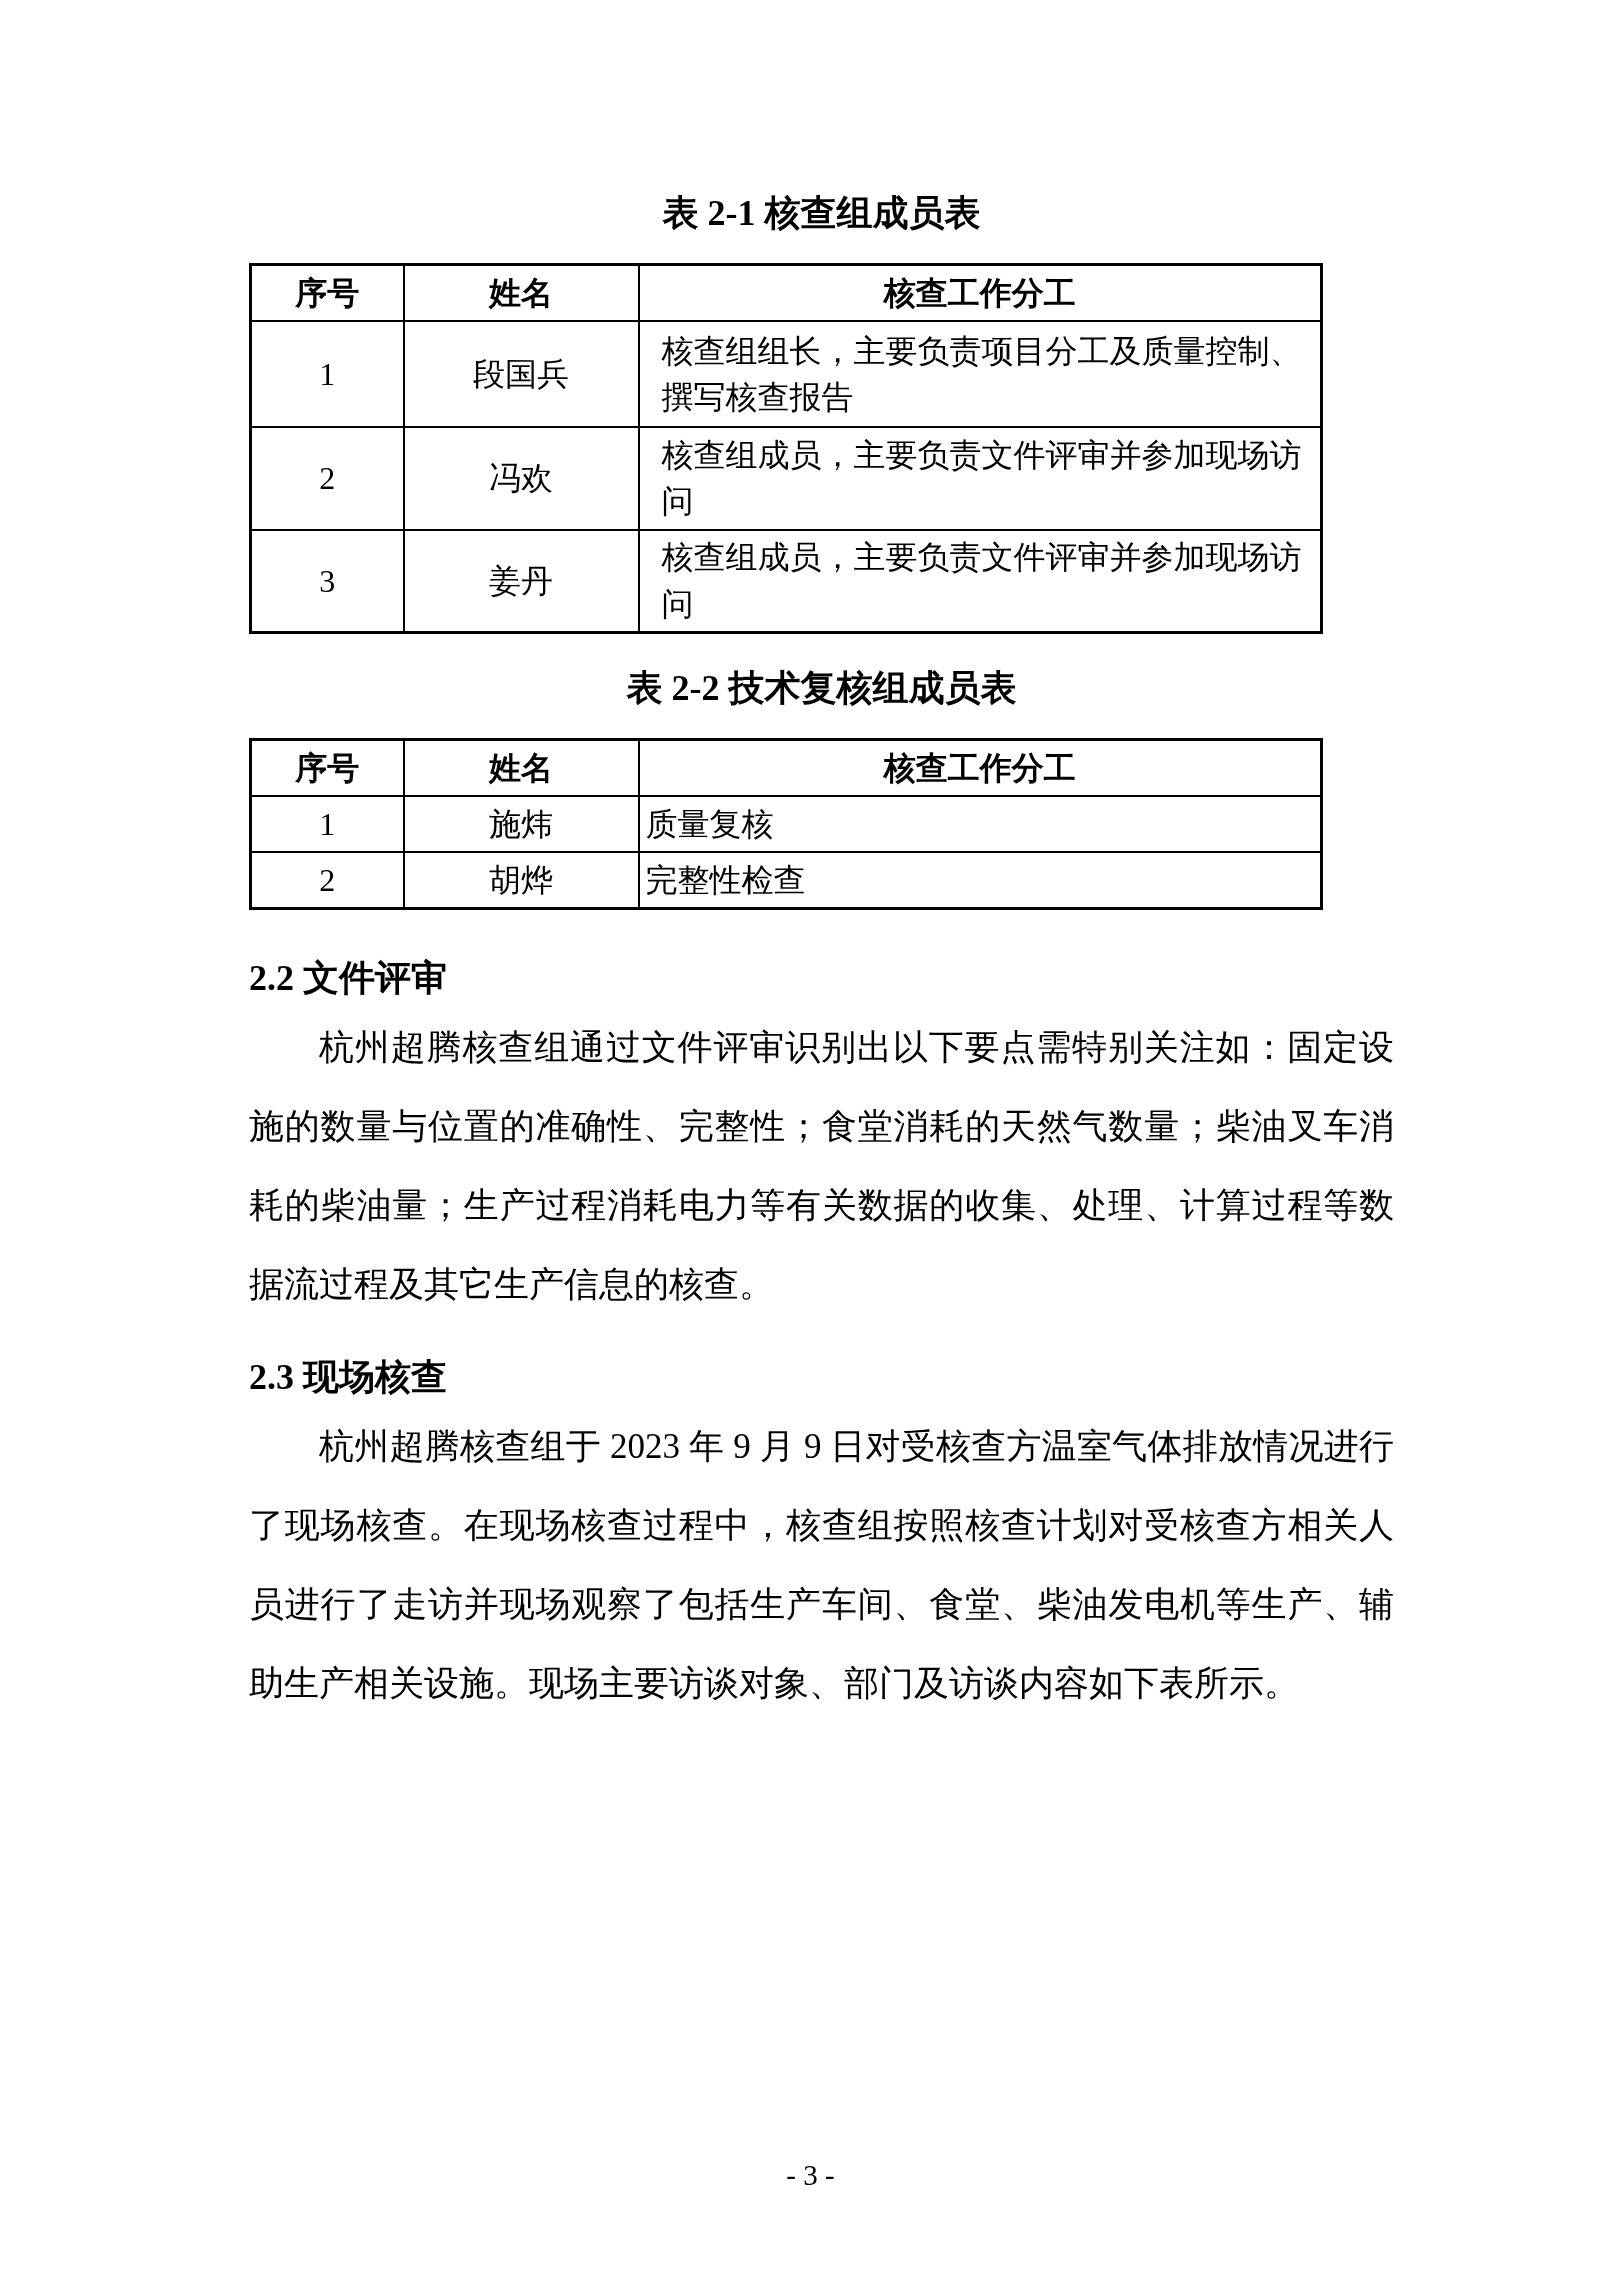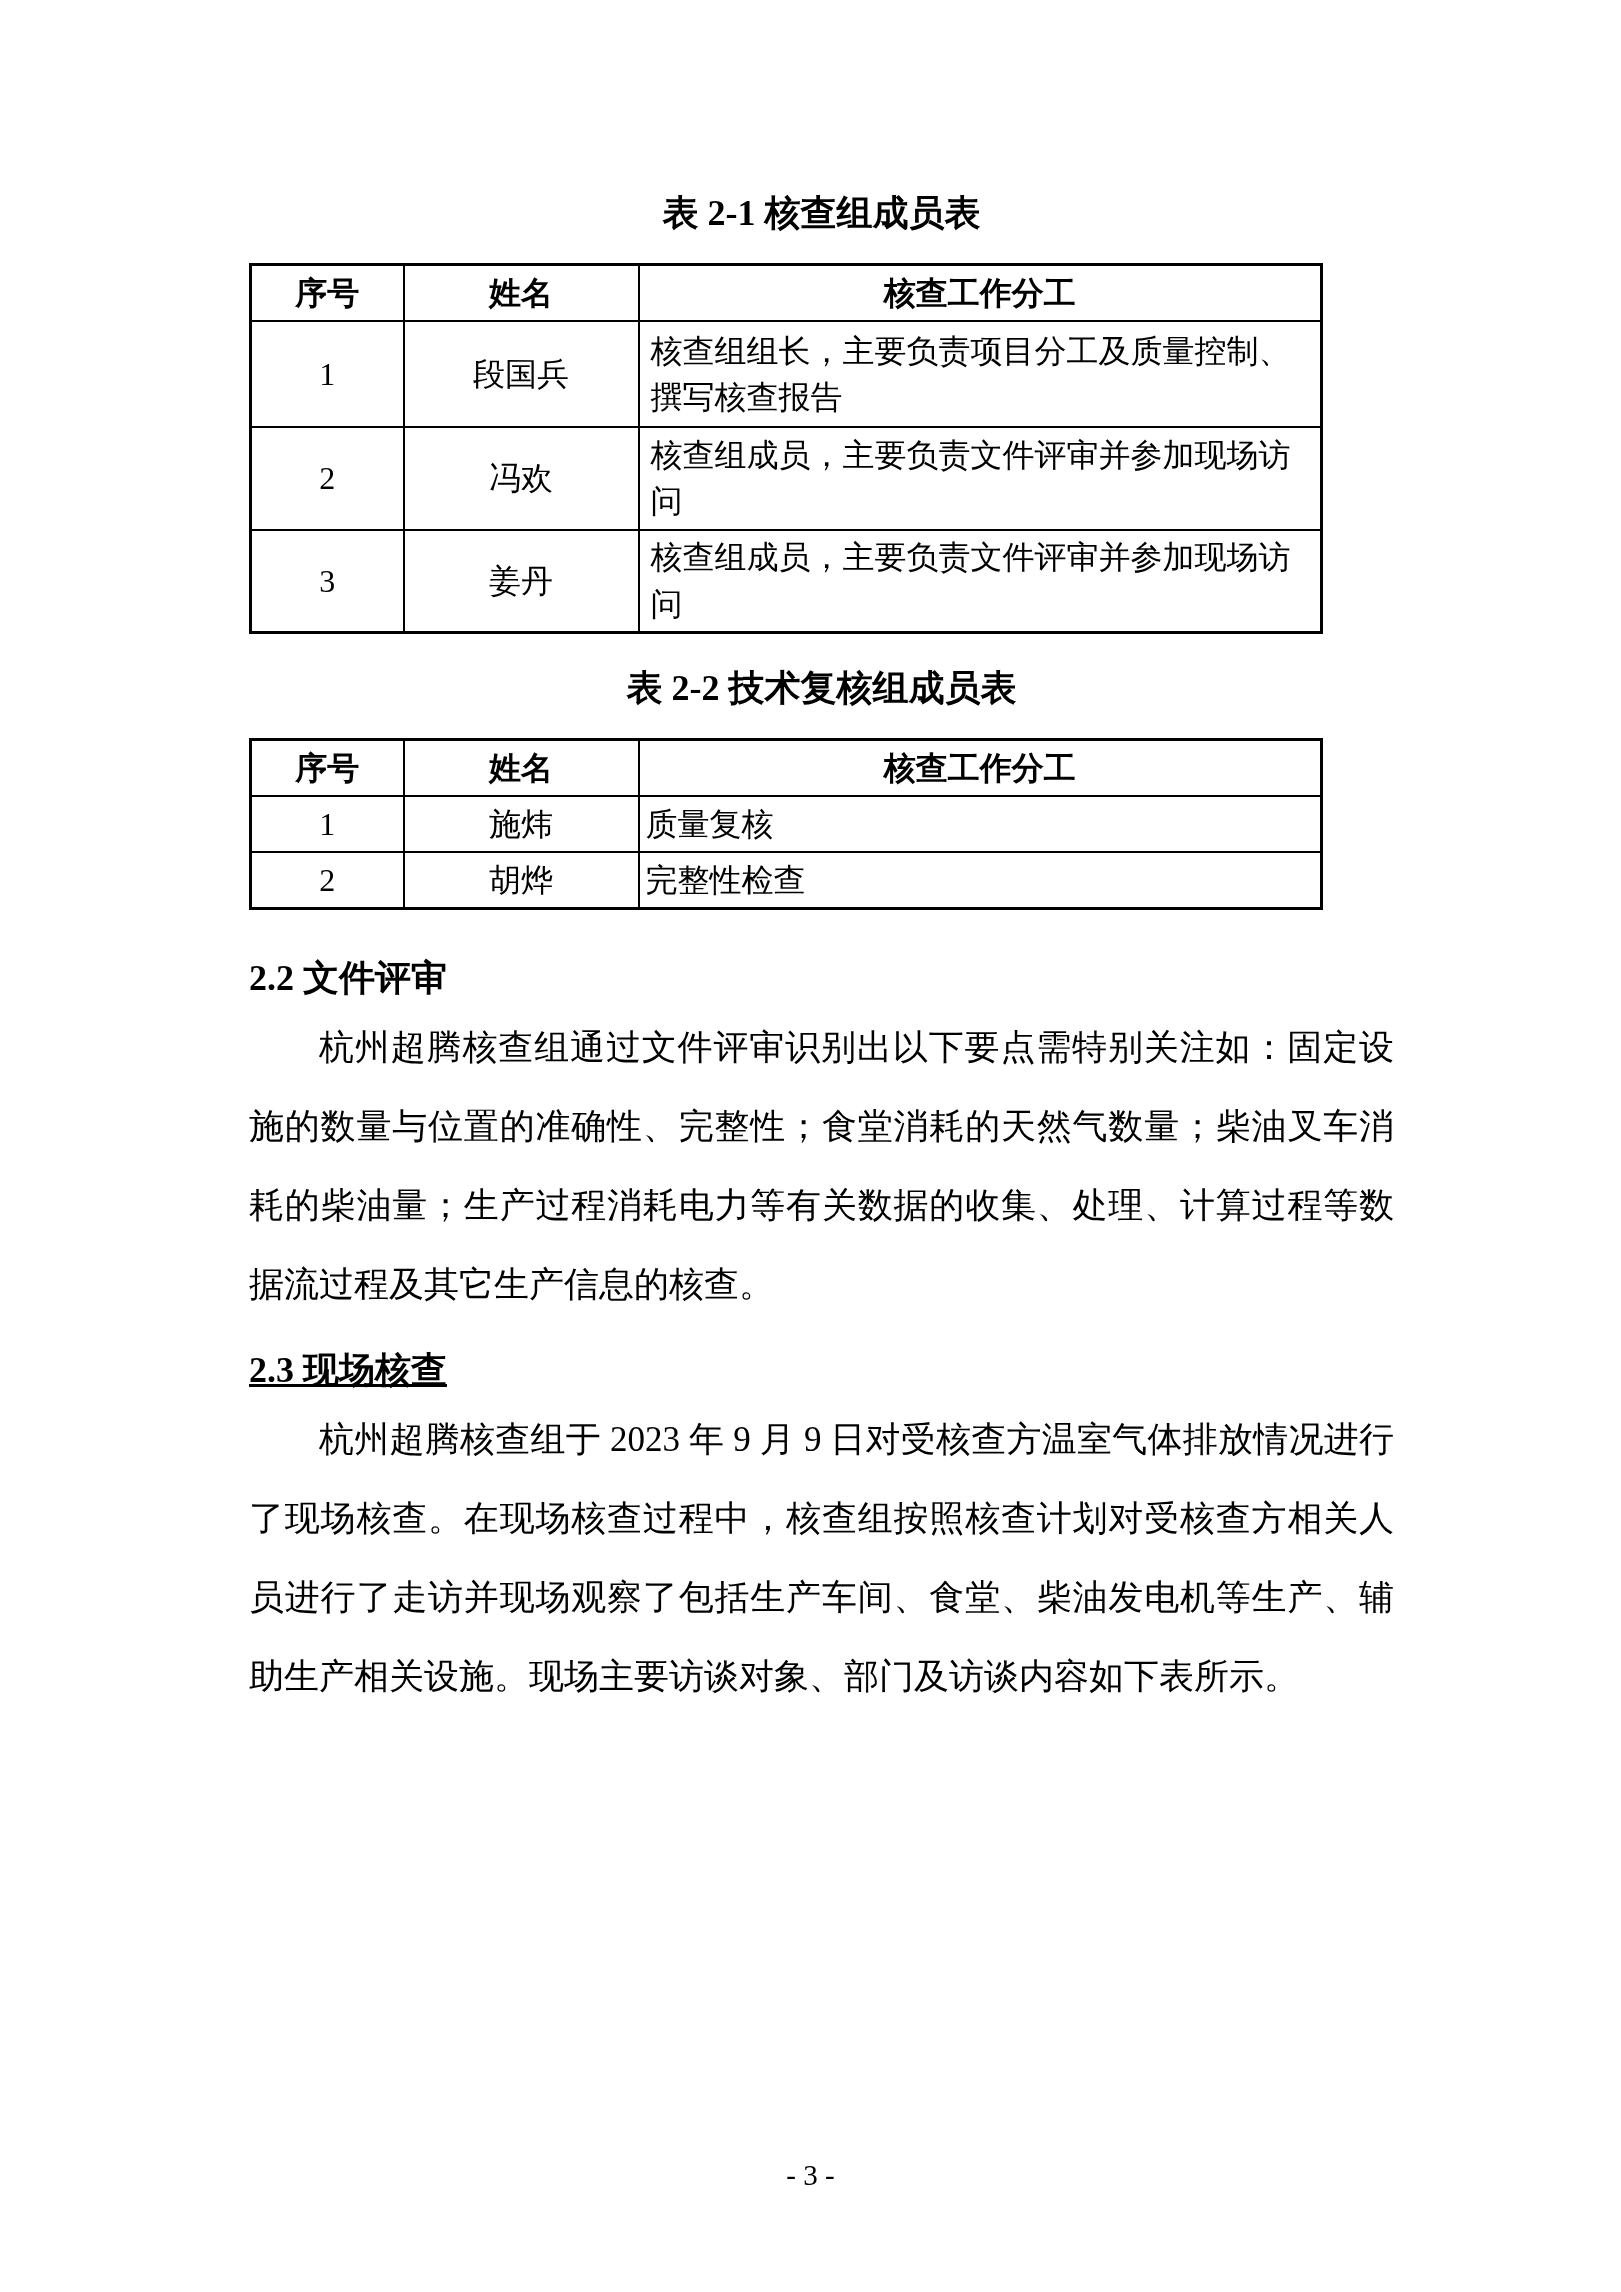--- a/index.html
+++ b/index.html
@@ -48,31 +48,31 @@
     overflow: hidden;
   }
   table.members th { font-weight: bold; }
   table.members#table-2-1 tr.hdr   { height: 57px; }
   table.members#table-2-1 tr.r0    { height: 106px; }
   table.members#table-2-1 tr.r1    { height: 55px; }
   table.members#table-2-1 tr.r2    { height: 51px; }
   table.members#table-2-2 tr.hdr   { height: 49px; }
   table.members#table-2-2 tr.r0    { height: 51px; }
   table.members#table-2-2 tr.r1    { height: 47px; }
-  table.members#table-2-1 td.duty  { text-align: left; padding-left: 11px; padding-right: 9.8px; }
+  table.members#table-2-1 td.duty  { text-align: left; padding-left: 22px; padding-right: 9.8px; }
   table.members#table-2-2 td.duty  { text-align: left; }
   .section-heading {
     margin: 0;
     margin-top: 41px;
     font-size: 36px;
     font-weight: bold;
     line-height: 55px;
     text-align: left;
   }
-  .section-heading.tight { margin-top: 19px; text-decoration: underline; }
+  .section-heading.tight { margin-top: 26px; }
   .para {
     margin: 0;
     margin-top: 2px;
     font-size: 35px;
     line-height: 79px;
     text-align: justify;
     text-indent: 2em;
     word-break: break-all;
   }
   .footer {

